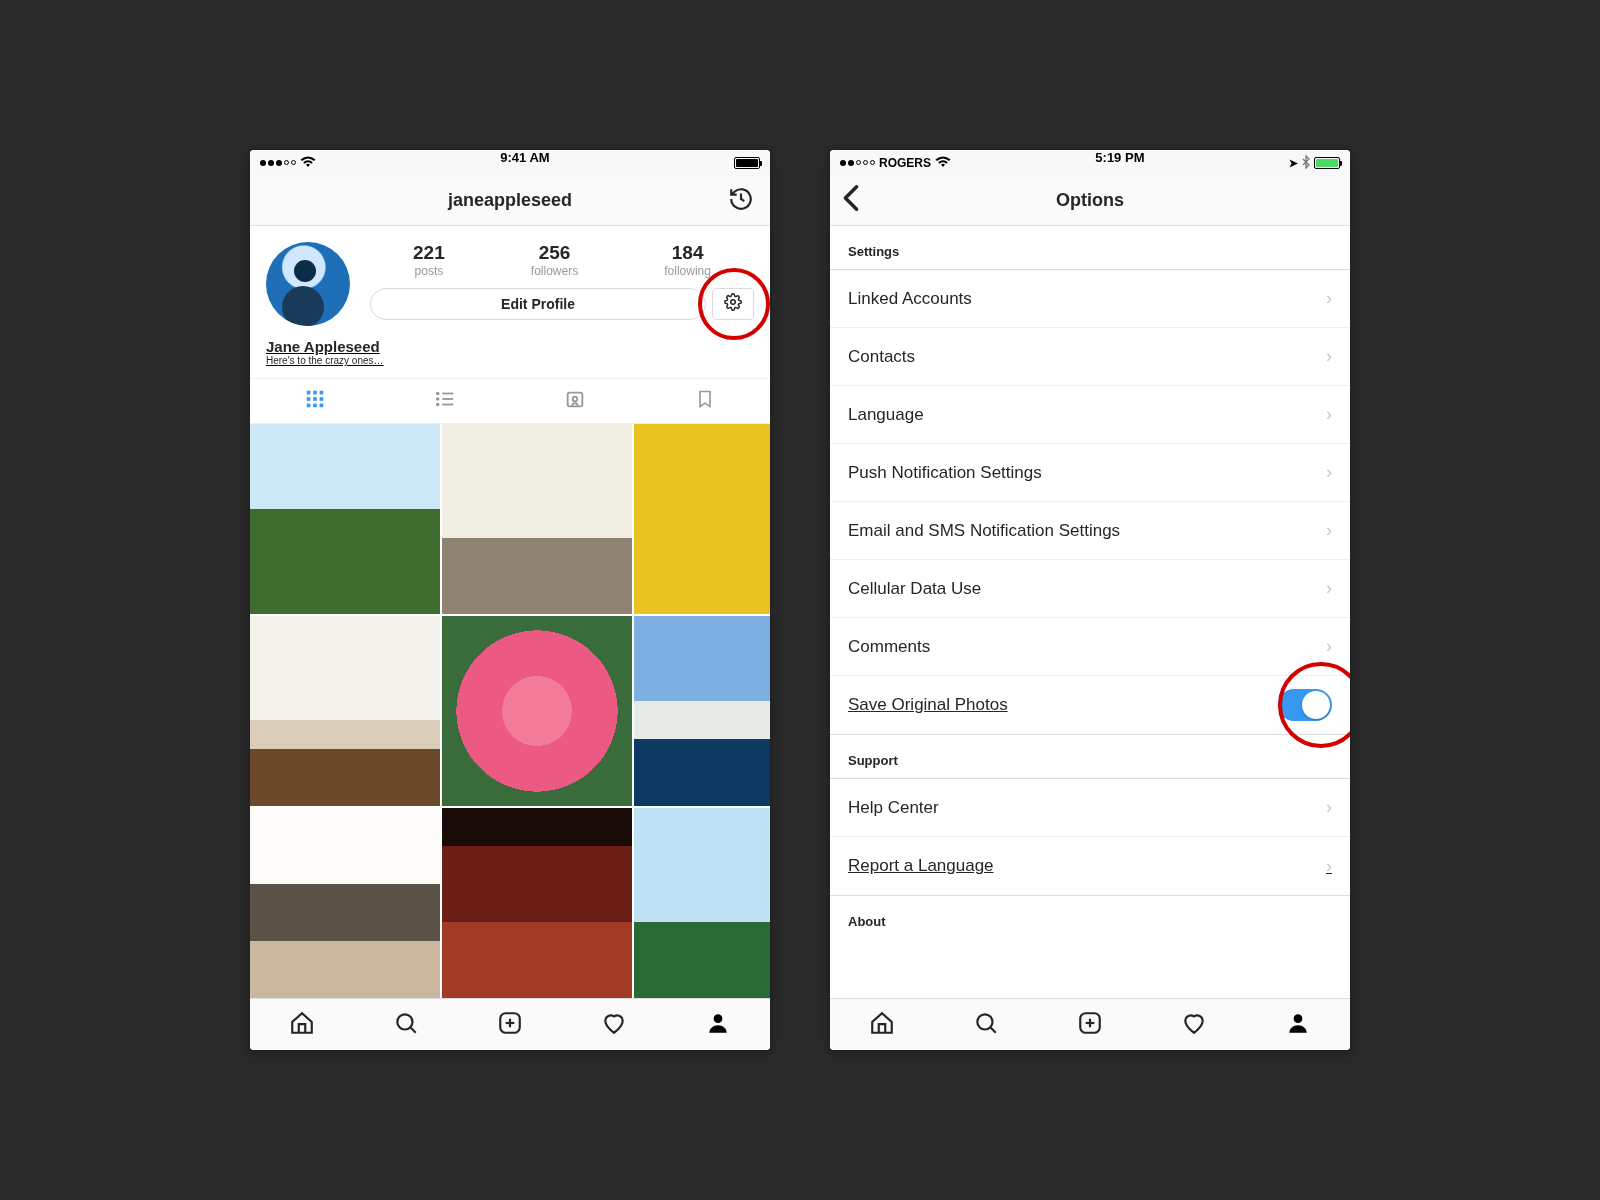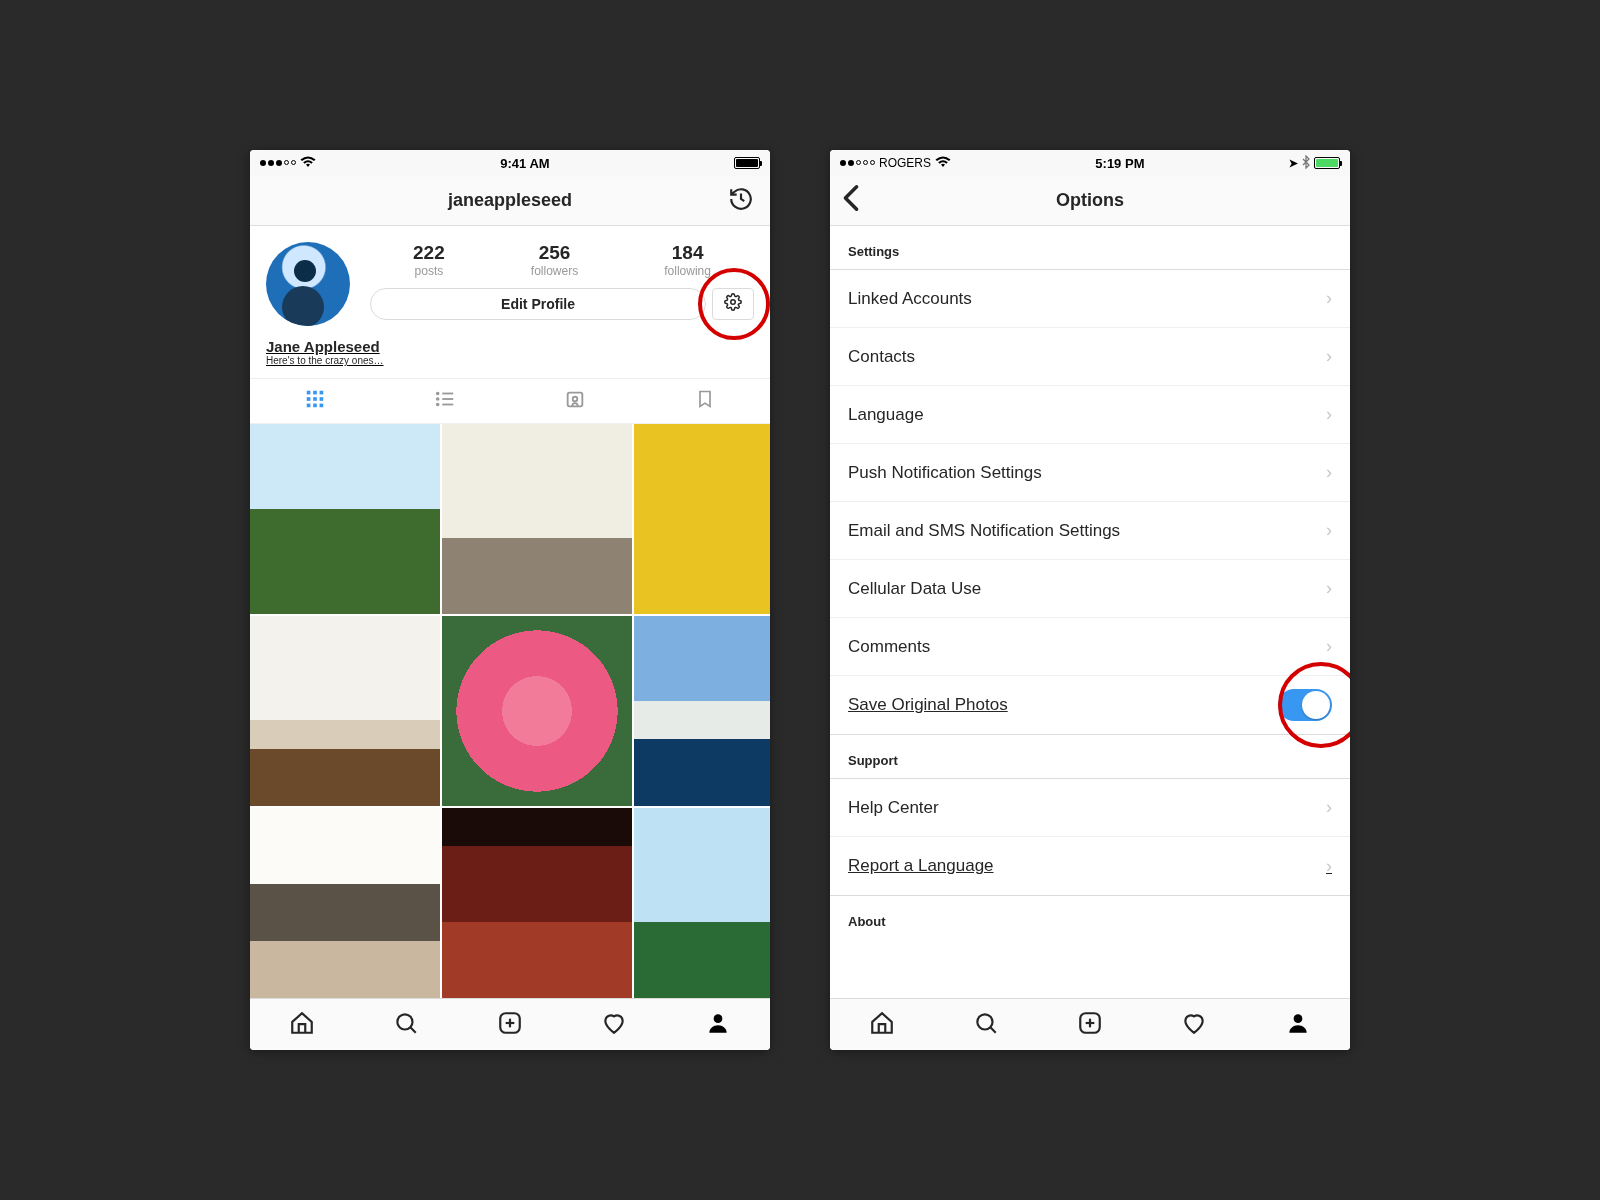--- a/index.html
+++ b/index.html
@@ -20,37 +20,36 @@
     border-radius: 4px;
     overflow: hidden;
     display: flex;
     flex-direction: column;
     box-shadow: 0 2px 12px rgba(0,0,0,.4);
   }
   .status-bar {
     height: 26px;
     background: #f8f8f8;
     display: flex;
-    align-items: center;
     justify-content: space-between;
     padding: 0 10px;
     font-size: 13px;
     font-weight: 600;
     color: #000;
   }
   .status-left, .status-right { display:flex; align-items:center; gap:4px; }
   .dots { display:flex; gap:2px; }
   .dot { width:6px; height:6px; border-radius:50%; background:#000; }
   .dot.hollow { background:transparent; border:1px solid #000; width:5px; height:5px; }
   .wifi-icon, .bt-icon, .loc-icon { font-size:11px; }
   .battery { width:26px; height:12px; border:1px solid #000; border-radius:2px; position:relative; display:flex; }
   .battery::after { content:''; position:absolute; right:-3px; top:3px; width:2px; height:5px; background:#000; border-radius:0 1px 1px 0;}
   .battery-fill { background:#000; border-radius:1px; margin:1px; }
   .battery-fill.green { background:#4cd964; }
-  .carrier { font-size:12px; font-weight:400; }
+  .carrier { font-size:12px; font-weight:700; }
 
   .nav-bar {
     height: 50px;
     background:#fafafa;
     border-bottom:1px solid #ddd;
     display:flex;
     align-items:center;
     justify-content:center;
     position:relative;
   }
@@ -175,21 +174,21 @@
           </svg>
       </span>
     </div>
   </div>
 
   <div class="stats-section relpos">
     <div class="avatar"></div>
     <div class="stats-right">
       <div class="stats-row">
         <div>
-          <div class="stat-num">222</div>
+          <div class="stat-num">221</div>
           <div class="stat-lbl">posts</div>
         </div>
         <div>
           <div class="stat-num">256</div>
           <div class="stat-lbl">followers</div>
         </div>
         <div>
           <div class="stat-num">184</div>
           <div class="stat-lbl">following</div>
         </div>

